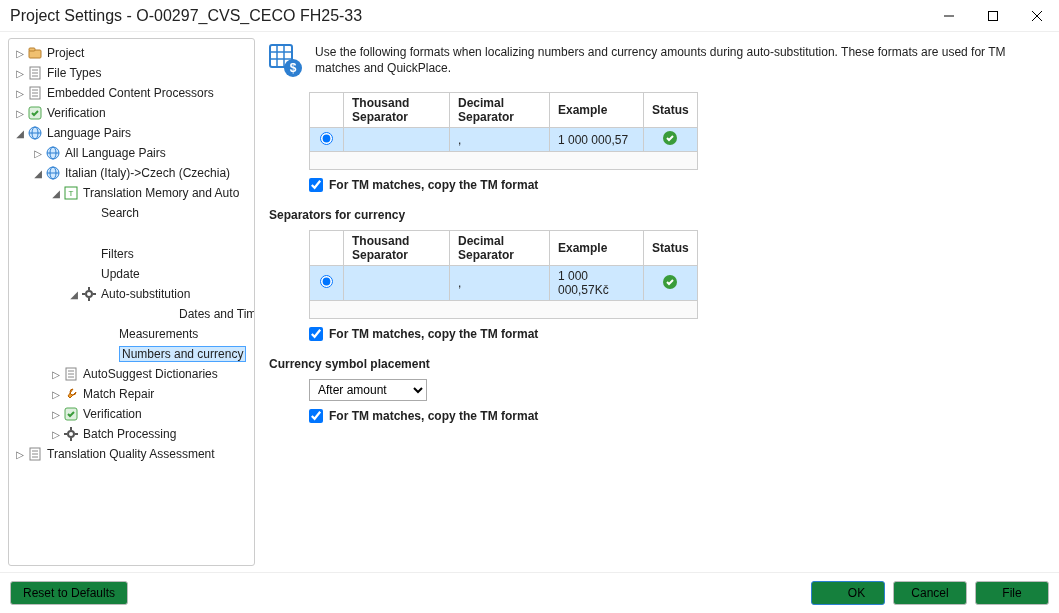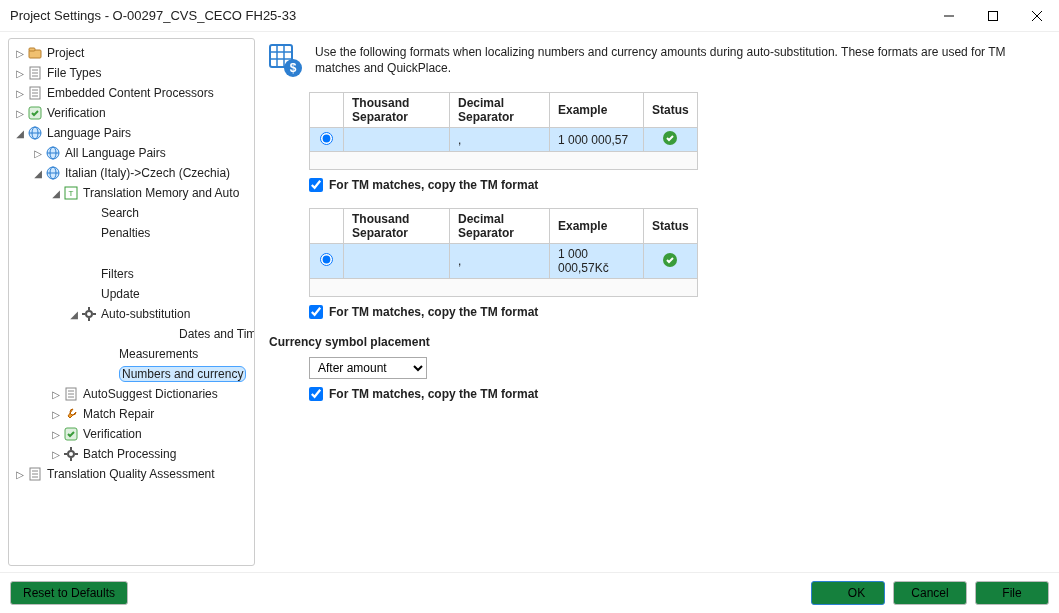--- a/index.html
+++ b/index.html
@@ -14,21 +14,21 @@
       display: flex;
       flex-direction: column;
     }
     .titlebar {
       display: flex;
       align-items: center;
       height: 32px;
       padding: 0 0 0 10px;
       border-bottom: 1px solid #eee;
     }
-    .titlebar .title { flex: 1; font-size: 13px; }
+    .titlebar .title { flex: 1; font-size: 16px; }
     .titlebar .winbtn {
       width: 44px;
       height: 32px;
       display: flex;
       align-items: center;
       justify-content: center;
       cursor: pointer;
     }
     .winbtn svg { width: 10px; height: 10px; }
 
@@ -68,21 +68,21 @@
       height: 16px;
       margin-right: 4px;
       display: flex;
       align-items: center;
       justify-content: center;
     }
     .tree-item .label { }
     .tree-item.selected .label {
       background: #cde8ff;
       border: 1px solid #4aa3ff;
-      border-radius: 6px;
+      border-radius: 0;
       padding: 0 2px;
     }
 
     .content {
       flex: 1;
       padding: 12px 16px 8px 10px;
       overflow: auto;
     }
     .intro {
       display: flex;
@@ -281,25 +281,20 @@
             <text x="7" y="10" font-size="8" text-anchor="middle" fill="#3a9c3a">T</text>
           </svg>
         </span>
         <span class="label">Translation Memory and Auto</span>
       </div>
       <div class="tree-item" style="padding-left: 58px;">
         <span class="expander"></span>
         <span class="icon"></span>
         <span class="label">Search</span>
       </div>
-      <div class="tree-item" style="padding-left: 58px;">
-        <span class="expander"></span>
-        <span class="icon"></span>
-        <span class="label">Penalties</span>
-      </div>
       <div class="tree-item" style="padding-left: 58px; margin-top: 21px;">
         <span class="expander"></span>
         <span class="icon"></span>
         <span class="label">Filters</span>
       </div>
       <div class="tree-item" style="padding-left: 58px;">
         <span class="expander"></span>
         <span class="icon"></span>
         <span class="label">Update</span>
       </div>
@@ -433,20 +428,21 @@
       <tr class="emptyrow">
             <td colspan="5"></td>
           </tr>
     </tbody>
       </table>
     <label class="check-row">
       <input type="checkbox" checked="" style="">
       <span>For TM matches, copy the TM format</span>
     </label>
 
+    <div class="section-title">Separators for currency</div>
     <table class="grid">
       <tbody>
           <tr>
         <th class="radio"></th>
         <th class="th-thou">Thousand Separator</th>
         <th class="th-dec">Decimal Separator</th>
         <th class="th-example">Example</th>
         <th class="th-status">Status</th>
       </tr>
       <tr class="datarow">

